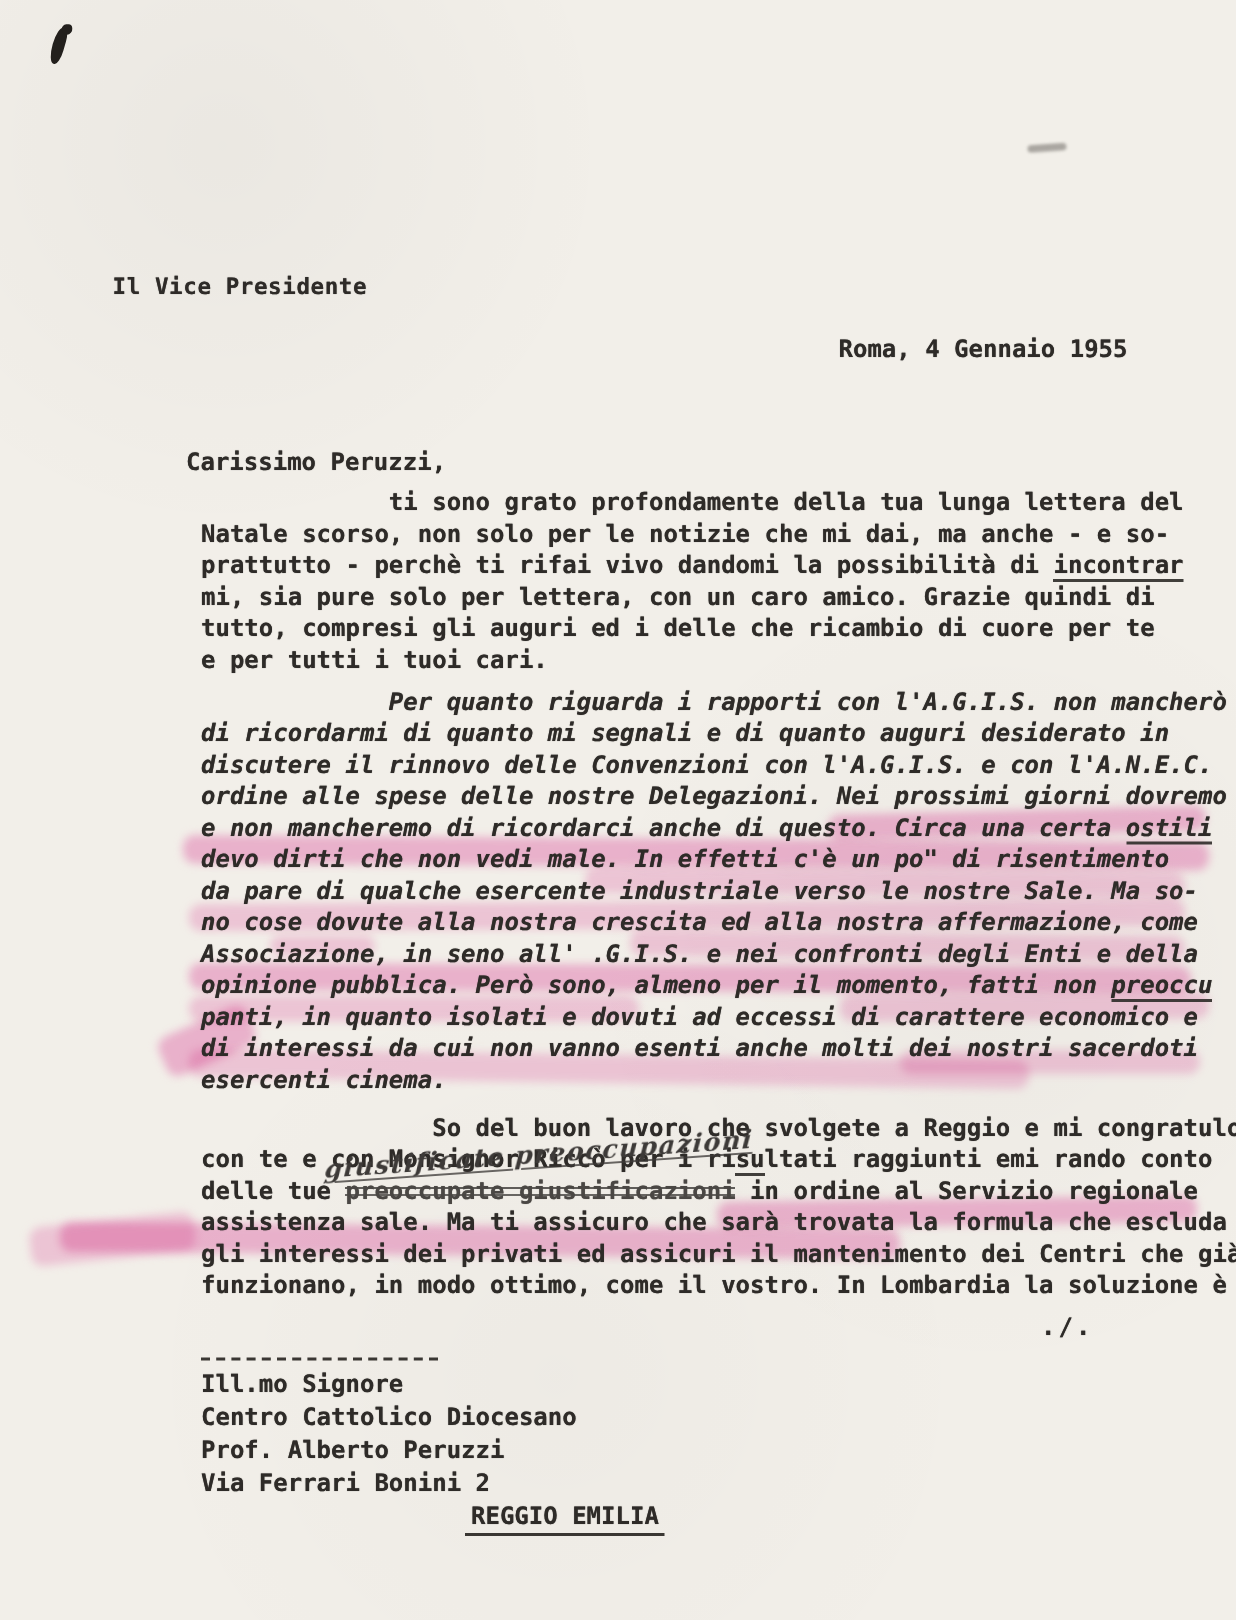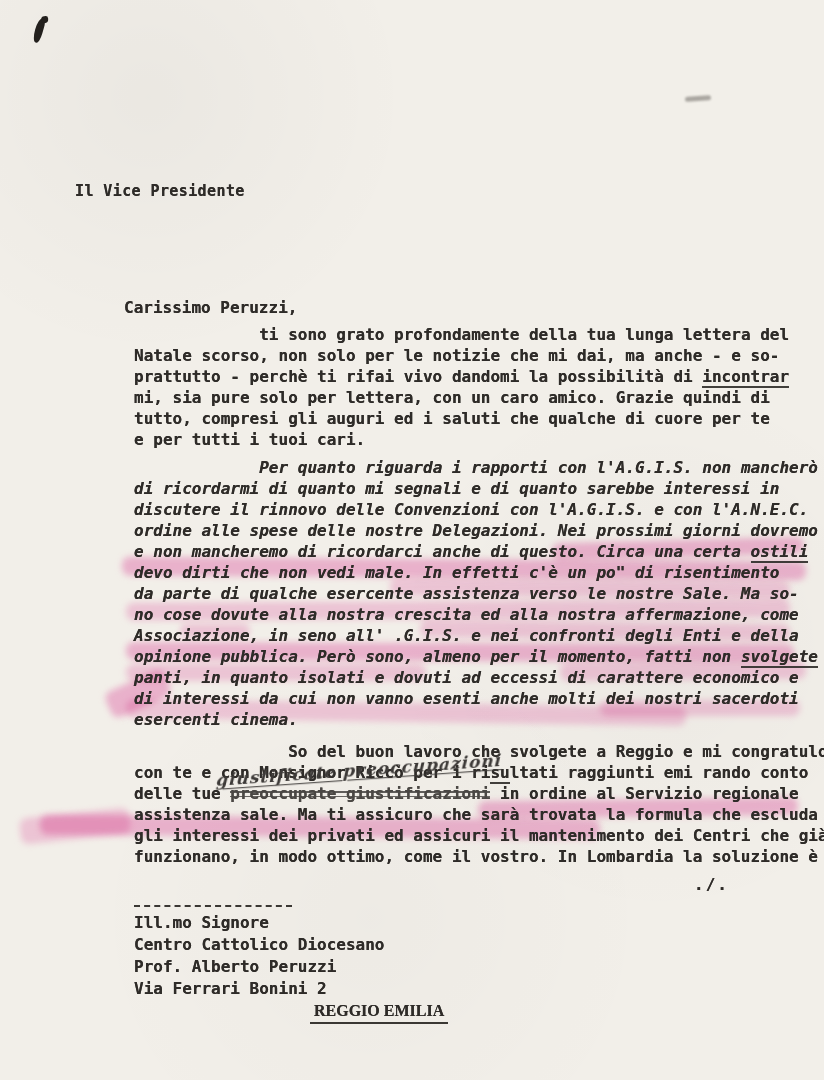--- a/index.html
+++ b/index.html
@@ -53,21 +53,20 @@
   .hl{
     position:absolute;background:var(--hl);opacity:.38;
     border-radius:8px;filter:blur(3px);
     mix-blend-mode:multiply;pointer-events:none;
   }
   .hl.strong{opacity:.55;}
   .sep-dashes{width:158px;border-top:2.5px dashed #3a3733;height:0;margin-bottom:5px;}
   .city{
     display:inline-block;margin-left:176px;padding:0 4px;
     border-bottom:2.5px solid #3a3733;
-    font-family:Liberation Serif, serif;
   }
   .ink-blot{
     position:absolute;left:35px;top:18px;width:8px;height:25px;
     background:#23201d;border-radius:60% 40% 50% 60%;
     transform:rotate(16deg);
   }
   .ink-blot::after{
     content:"";position:absolute;left:3px;top:-3px;width:7px;height:7px;
     background:#23201d;border-radius:50% 40% 60% 50%;transform:rotate(-20deg);
   }
@@ -97,43 +96,44 @@
   <div class="hl" style="left:560px;top:662px;width:246px;height:18px;transform:rotate(-.5deg);"></div>
   <div class="hl strong" style="left:106px;top:680px;width:64px;height:28px;transform:rotate(-24deg);"></div>
   <div class="hl" style="left:126px;top:703px;width:560px;height:19px;transform:rotate(.8deg);"></div>
   <div class="hl" style="left:600px;top:700px;width:200px;height:16px;"></div>
   <div class="hl strong" style="left:478px;top:799px;width:320px;height:18px;transform:rotate(-.8deg);"></div>
   <div class="hl strong" style="left:40px;top:817px;width:560px;height:20px;transform:rotate(.5deg);"></div>
   <div class="hl" style="left:20px;top:813px;width:110px;height:26px;transform:rotate(-6deg);"></div>
 
   <div class="abs typed" style="left:75px;top:181px;font-size:15px;letter-spacing:.4px;">Il Vice Presidente</div>
 
+  <div class="abs typed" style="left:559px;top:222px;">Roma, 4 Gennaio 1955</div>
 
   <div class="abs typed" style="left:124px;top:297px;">Carissimo Peruzzi,</div>
 
   <div class="abs typed para" style="left:134px;top:324px;">
     <div class="line indent">ti sono grato profondamente della tua lunga lettera del</div>
     <div class="line">Natale scorso, non solo per le notizie che mi dai, ma anche - e so-</div>
     <div class="line"><span>prattutto - perchè ti rifai vivo dandomi la possibilità di </span><span class="u">incontrar</span></div>
     <div class="line">mi, sia pure solo per lettera, con un caro amico. Grazie quindi di</div>
-    <div class="line">tutto, compresi gli auguri ed i saluti che qualche di cuore per te</div>
+    <div class="line">tutto, compresi gli auguri ed i delle che ricambio di cuore per te</div>
     <div class="line">e per tutti i tuoi cari.</div>
   </div>
 
   <div class="abs typed para" style="left:134px;top:457px;font-style:italic;">
     <div class="line indent">Per quanto riguarda i rapporti con l'A.G.I.S. non mancherò</div>
-    <div class="line">di ricordarmi di quanto mi segnali e di quanto sarebbe interessi in</div>
+    <div class="line">di ricordarmi di quanto mi segnali e di quanto auguri desiderato in</div>
     <div class="line">discutere il rinnovo delle Convenzioni con l'A.G.I.S. e con l'A.N.E.C.</div>
     <div class="line">ordine alle spese delle nostre Delegazioni. Nei prossimi giorni dovremo</div>
     <div class="line"><span>e non mancheremo di ricordarci anche di questo. Circa una certa </span><span class="u">ostili</span></div>
     <div class="line">devo dirti che non vedi male. In effetti c'è un po" di risentimento</div>
-    <div class="line">da parte di qualche esercente assistenza verso le nostre Sale. Ma so-</div>
+    <div class="line">da pare di qualche esercente industriale verso le nostre Sale. Ma so-</div>
     <div class="line">no cose dovute alla nostra crescita ed alla nostra affermazione, come</div>
     <div class="line">Associazione, in seno all' .G.I.S. e nei confronti degli Enti e della</div>
-    <div class="line"><span>opinione pubblica. Però sono, almeno per il momento, fatti non </span><span class="u">svolgete</span></div>
+    <div class="line"><span>opinione pubblica. Però sono, almeno per il momento, fatti non </span><span class="u">preoccu</span></div>
     <div class="line">panti, in quanto isolati e dovuti ad eccessi di carattere economico e</div>
     <div class="line">di interessi da cui non vanno esenti anche molti dei nostri sacerdoti</div>
     <div class="line">esercenti cinema.</div>
   </div>
 
   <div class="abs typed para" style="left:134px;top:741px;">
     <div class="line indent">So del buon lavoro che svolgete a Reggio e mi congratulo</div>
     <div class="line"><span>con te e con Monsignor Riccò per i ri</span><span class="u">su</span><span>ltati raggiunti emi rando conto</span></div>
     <div class="line"><span>delle tue </span><span class="struck">preoccupate giustificazioni</span><span> in ordine al Servizio regionale</span></div>
     <div class="line">assistenza sale. Ma ti assicuro che sarà trovata la formula che escluda</div>

